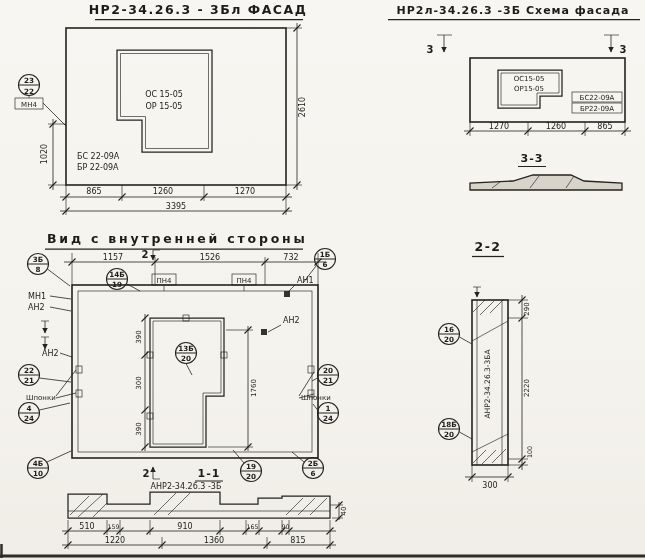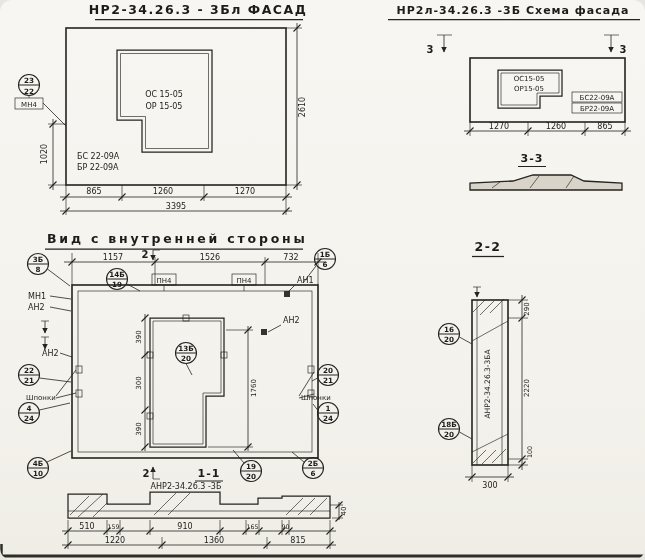--- a/index.html
+++ b/index.html
@@ -1,16 +1,16 @@
 <!DOCTYPE html>
 <html><head>
 <meta charset="utf-8">
 <style>
   html,body{margin:0;padding:0;background:#e8e6e0;}
-  .sheet{position:relative;width:645px;height:560px;background:linear-gradient(180deg,#f7f6f2 0%,#f4f2ec 70%,#efede6 100%);overflow:hidden;border-radius:12px;}
+  .sheet{position:relative;width:645px;height:560px;background:linear-gradient(180deg,#f7f6f2 0%,#f4f2ec 70%,#efede6 100%);overflow:hidden;}
   svg{display:block}
   text{fill:#1d1c1a;font-family:"DejaVu Sans","Liberation Sans",sans-serif;}
   .tt{font-size:12.5px;font-weight:700;letter-spacing:1.5px}
   .tt2{font-size:11px;font-weight:700;letter-spacing:1px}
   .ttl{font-size:12.5px;font-weight:700;letter-spacing:2.8px}
   .sec{font-size:11px;font-weight:700;letter-spacing:1px}
   .mk{font-size:10px;font-weight:700}
   .lab{font-size:8px}
   .lab7{font-size:7px}
   .co{font-size:7.2px;font-weight:700}

